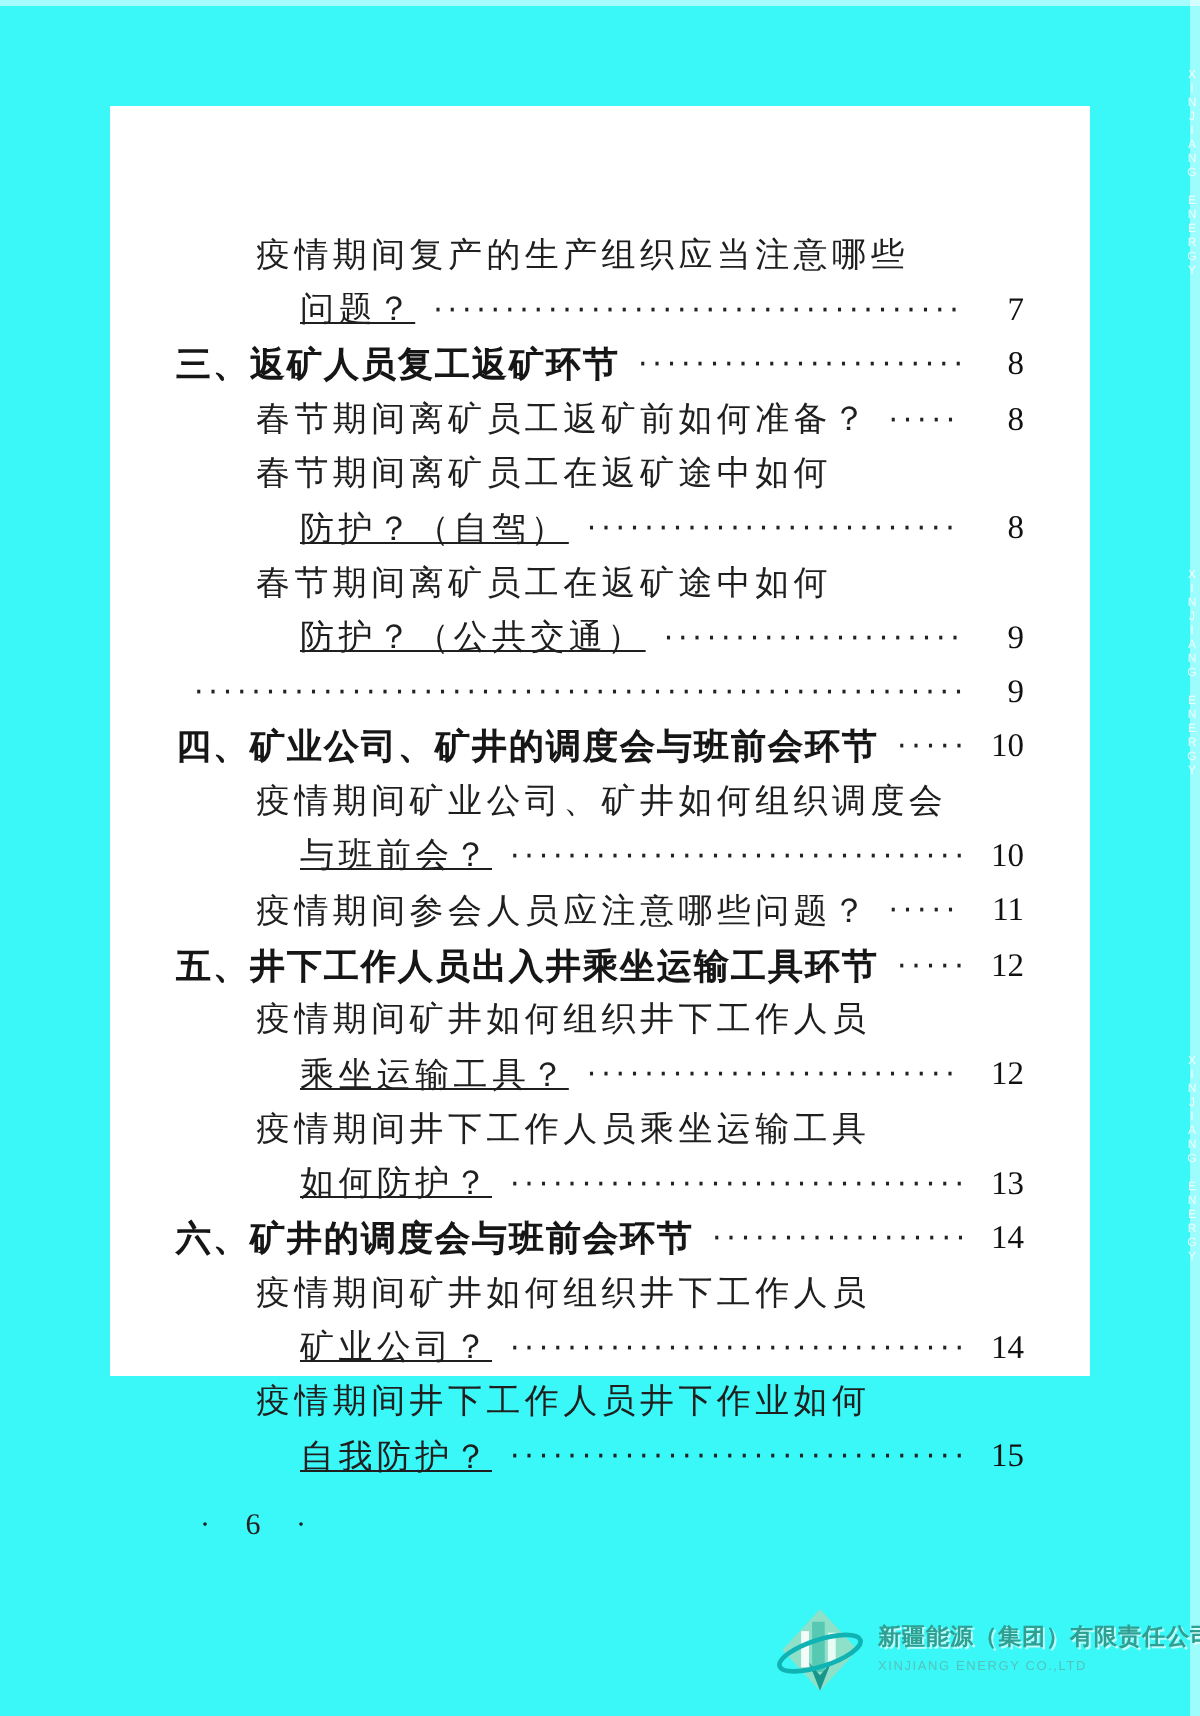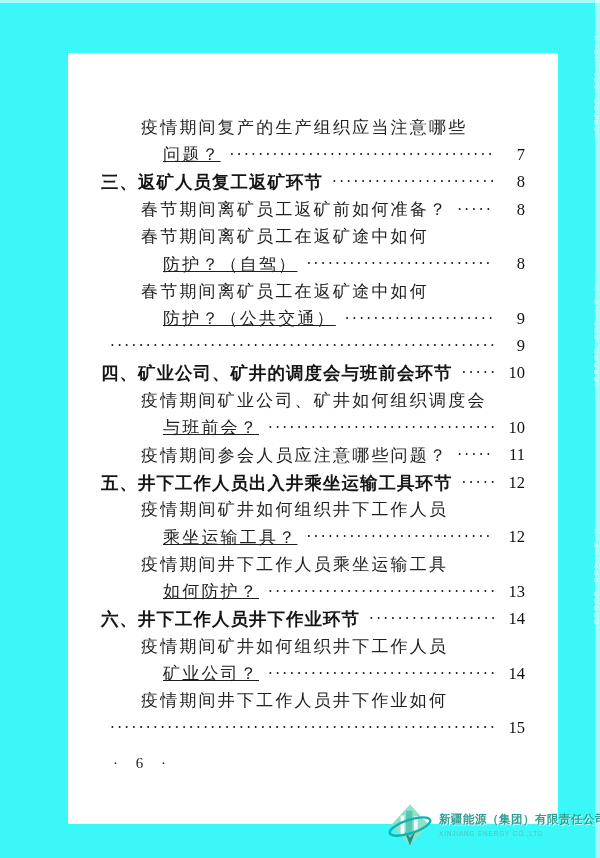--- a/index.html
+++ b/index.html
@@ -16,21 +16,21 @@
     writing-mode:vertical-rl;text-orientation:upright;
     font-family:"Liberation Sans",sans-serif;font-size:6px;line-height:8px;
     color:rgba(255,255,255,.85);letter-spacing:1px;
   }
   .wm1{top:35px;height:105px;}
   .wm2{top:285px;height:115px;}
   .wm3{top:528px;height:122px;}
 
   
   .page{
-    position:absolute;left:68px;top:53px;width:490px;height:771px;
+    position:absolute;left:55px;top:53px;width:490px;height:635px;
     background:#ffffff;
   }
   .toc{position:absolute;left:33px;top:61px;width:424px;}
   .row{
     display:flex;align-items:center;height:27.3px;
     font-size:17px;letter-spacing:2.2px;color:#1f1f1f;white-space:nowrap;
   }
   .row .t{flex:none;}
   .row.i1 .t{margin-left:40px;}
   .row.i2 .t{margin-left:62px;text-decoration:underline;}
@@ -155,36 +155,37 @@
         </div>
         <div class="row i1">
           <span class="t">疫情期间井下工作人员乘坐运输工具</span>
         </div>
         <div class="row i2">
           <span class="t">如何防护？</span>
           <span class="dots">······································································</span>
           <span class="pg">13</span>
         </div>
         <div class="row i0 bold">
-          <span class="t">六、井下工作人员井下作业环节</span>
+          <span class="t">六、矿井的调度会与班前会环节</span>
           <span class="dots">······································································</span>
           <span class="pg">14</span>
         </div>
         <div class="row i1">
           <span class="t">疫情期间矿井如何组织井下工作人员</span>
         </div>
         <div class="row i2">
           <span class="t">矿业公司？</span>
           <span class="dots">······································································</span>
           <span class="pg">14</span>
         </div>
         <div class="row i1">
           <span class="t">疫情期间井下工作人员井下作业如何</span>
         </div>
         <div class="row i2">
+          <span class="t">自我防护？</span>
           <span class="dots">······································································</span>
           <span class="pg">15</span>
         </div>
       </div>
     <div class="footer-num">· 6 ·</div>
   </div>
 
   <div class="logo">
     <svg class="logo-icon" viewBox="0 0 56 58" xmlns="http://www.w3.org/2000/svg">
       <polygon points="28,3 52,29 28,55 4,29" fill="#8ee0c8"></polygon>

